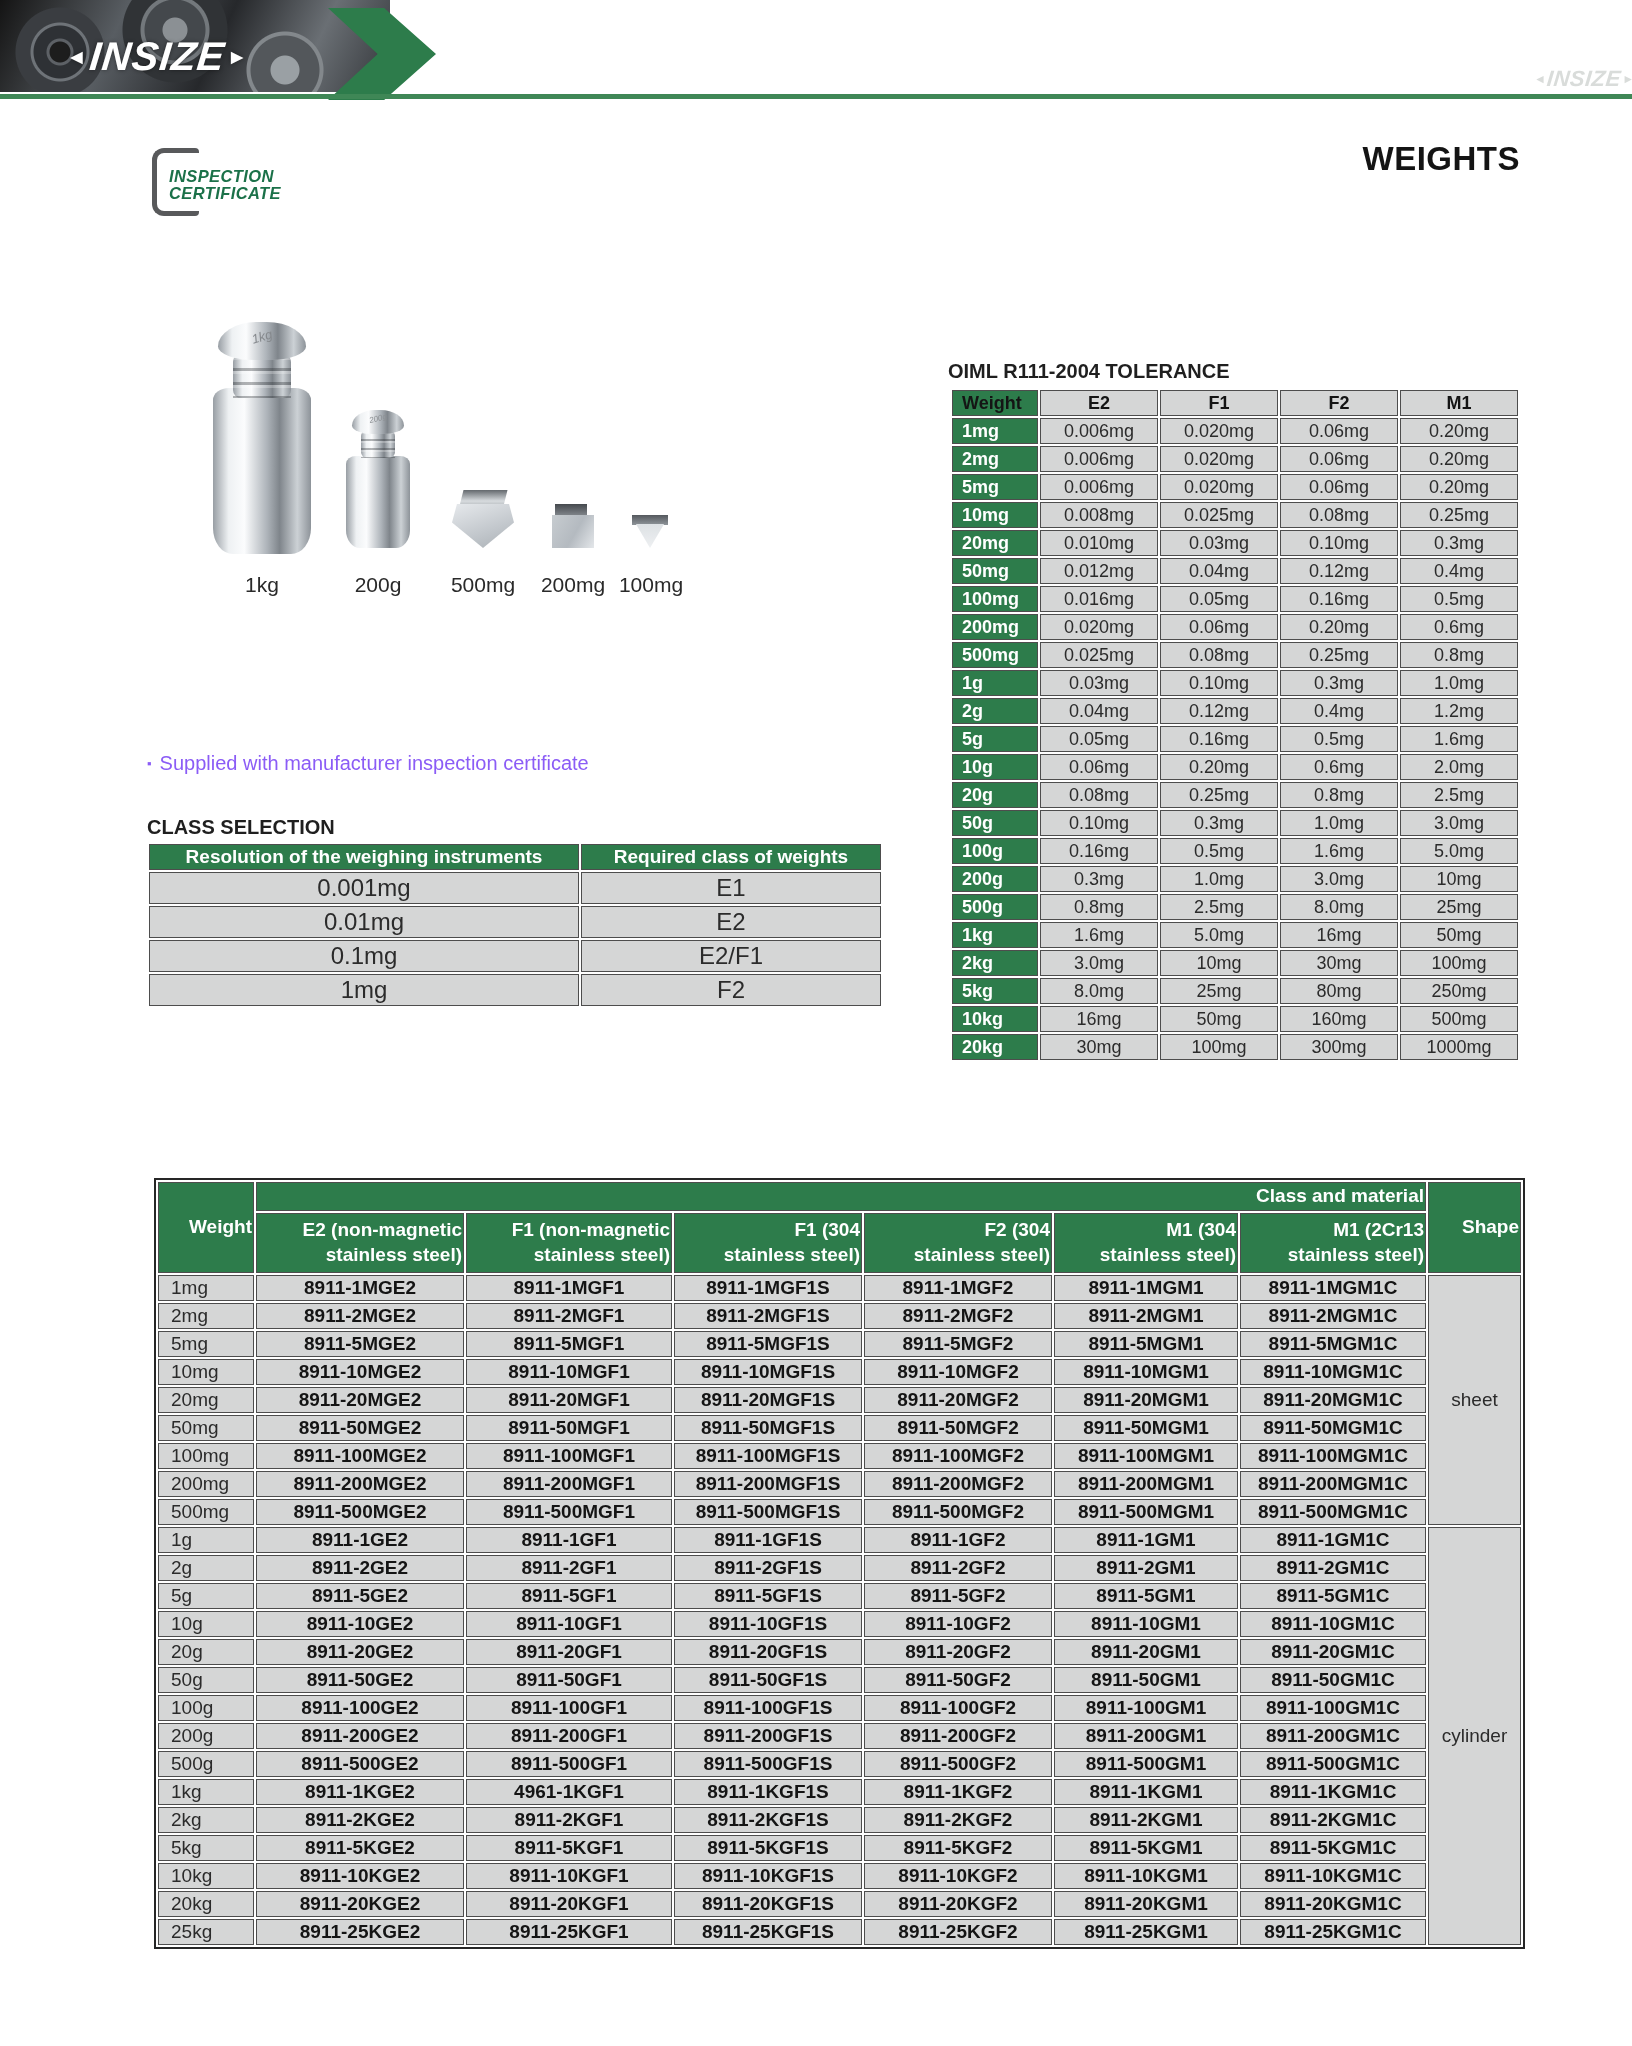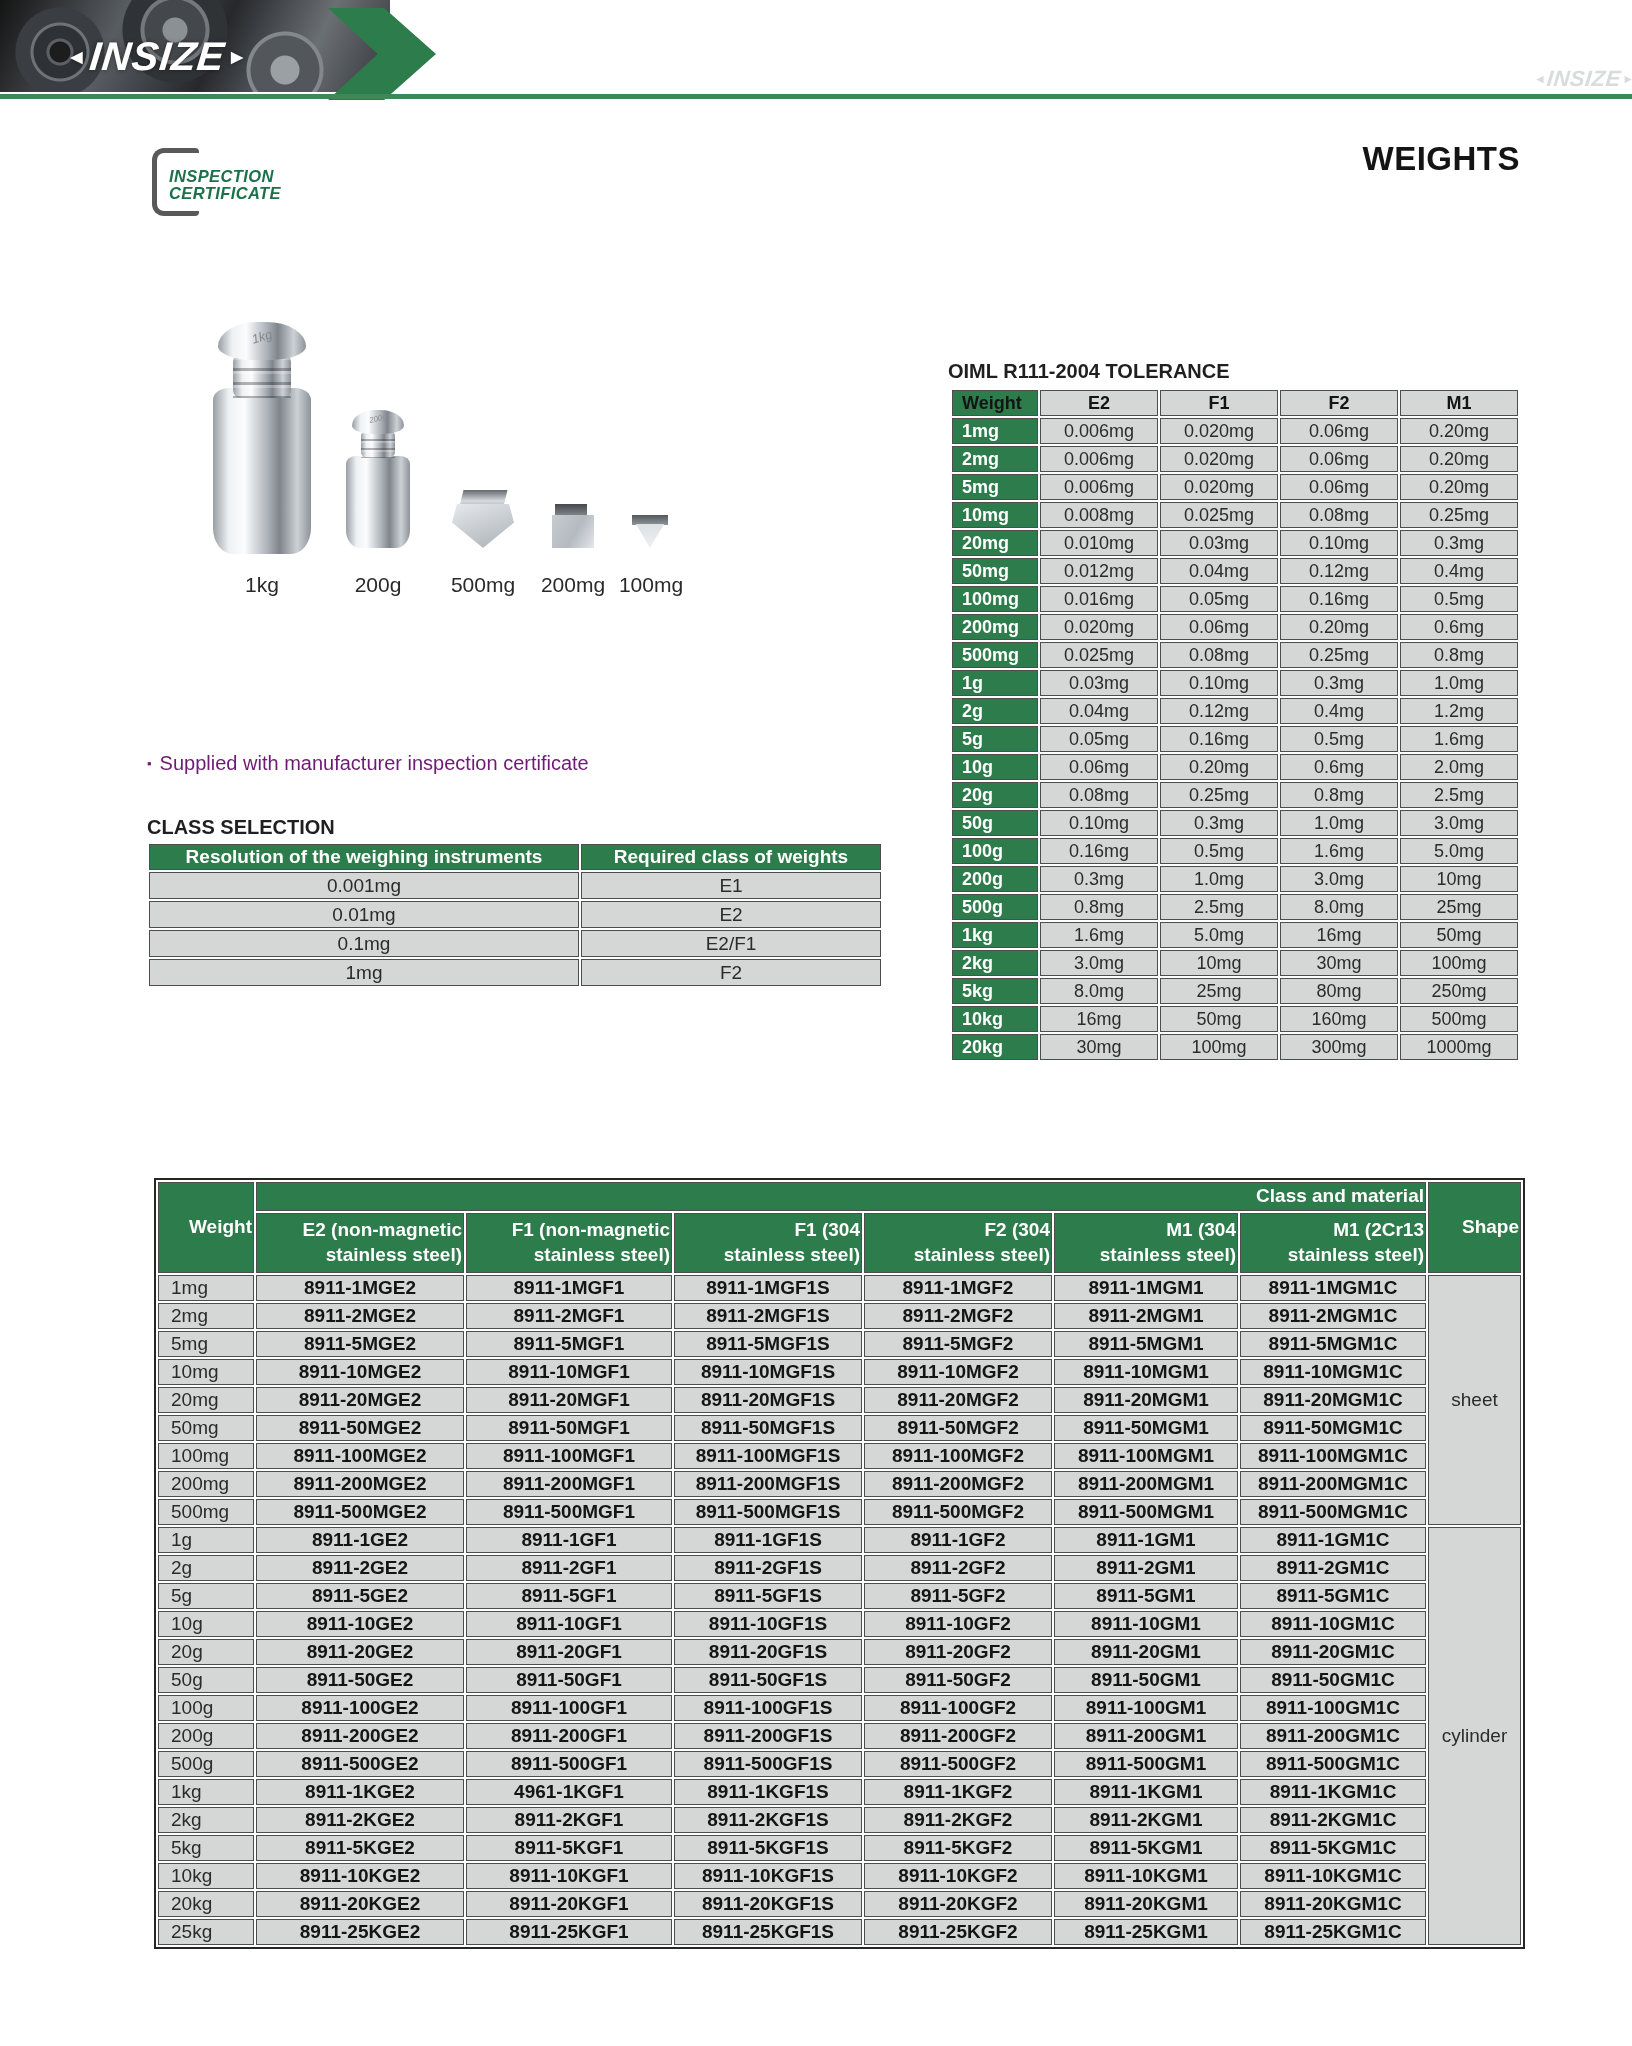--- a/index.html
+++ b/index.html
@@ -77,26 +77,26 @@
   th,td{box-sizing:border-box;border:1px solid var(--border);background:var(--cell-gray);overflow:hidden;}
   th.green,td.green{background:var(--green);color:#ffffff;font-weight:700;margin-top:16px;}
   
   .oiml-title{position:absolute;left:948px;top:360px;font-size:20px;font-weight:700;}
   .oiml-table{position:absolute;left:950px;top:388px;}
   .oiml-table th,.oiml-table td{height:26px;font-size:18px;text-align:center;padding:0;}
   .oiml-table thead th{font-weight:700;color:#141414;}
   .oiml-table th.green{text-align:left;padding-left:9px;font-size:18px;}
   .oiml-table td{color:#2b2b2b;font-weight:400;}
   
-  .note{position:absolute;left:147px;top:752px;font-size:20px;color:#701a75;}
+  .note{position:absolute;left:147px;top:752px;font-size:20px;color:#8b5cf6;}
   .note .bullet{font-size:13px;vertical-align:2px;margin-right:8px;}
   .class-title{position:absolute;left:147px;top:816px;font-size:20px;font-weight:700;}
   .class-table{position:absolute;left:147px;top:842px;}
   .class-table th{height:24px;font-size:19px;}
-  .class-table td{height:27px;font-size:19px;text-align:center;color:#2b2b2b;}
+  .class-table td{height:27px;font-size:24px;text-align:center;color:#2b2b2b;}
   
   .main-table{position:absolute;left:154px;top:1178px;border:2px solid #262626;}
   .main-table th{font-size:19px;line-height:1.3;white-space:pre-line;vertical-align:middle;text-align:right;}
   .main-table thead tr.r1 th{height:28px;}
   .main-table thead tr.r2 th{height:60px;}
   .main-table td{height:26px;font-size:19px;vertical-align:middle;}
   .main-table td.w{padding-left:12px;text-align:left;color:#2b2b2b;}
   .main-table td.p{text-align:center;font-weight:700;color:#141414;}
   .main-table td.shape{text-align:center;color:#2b2b2b;}
 </style>

